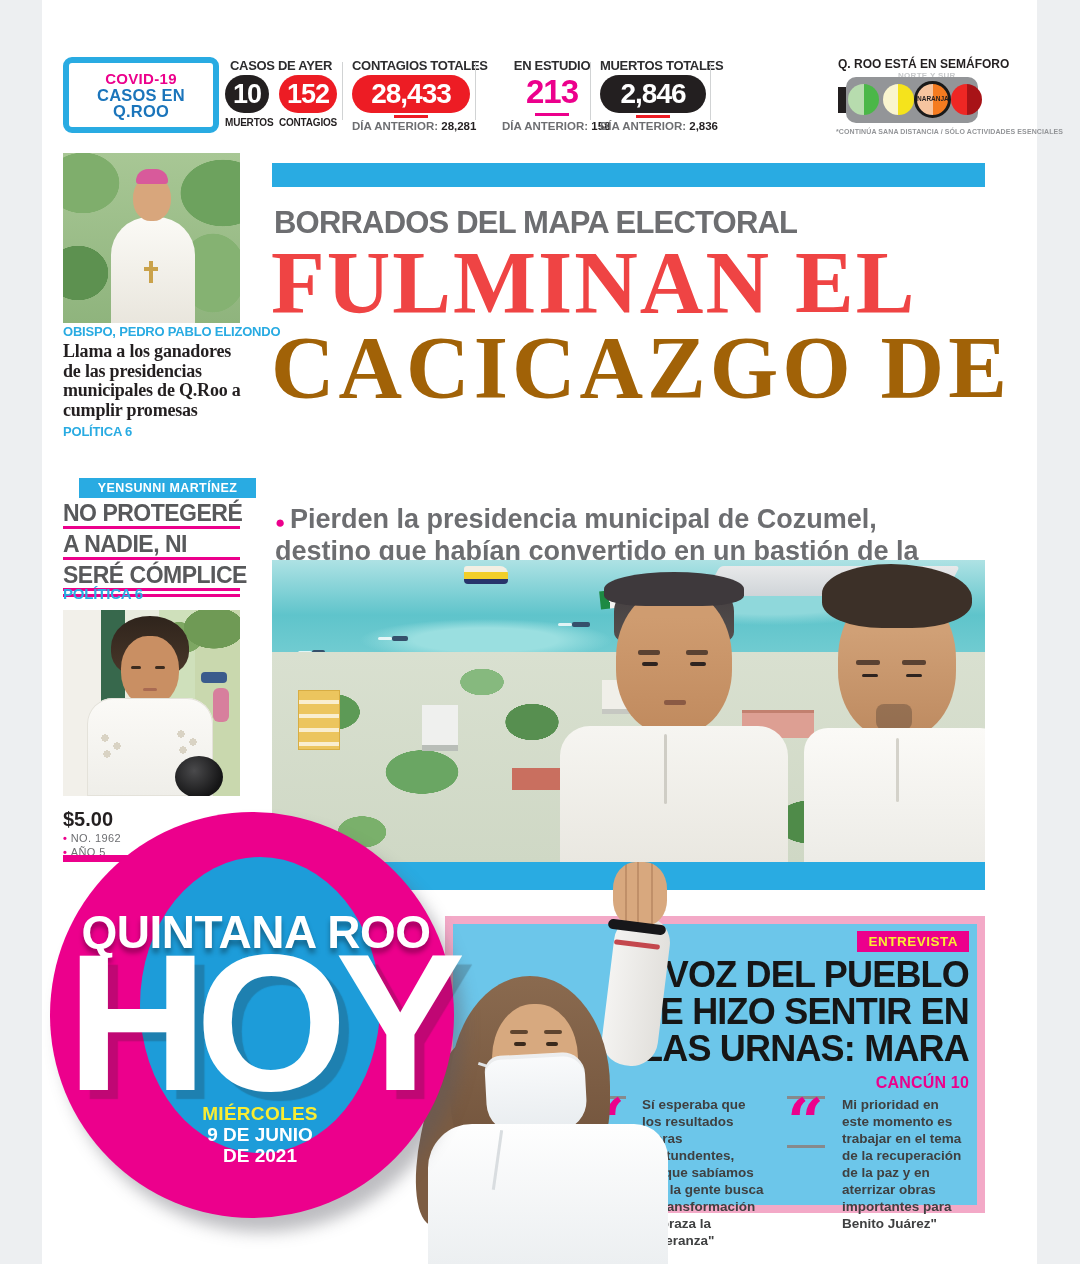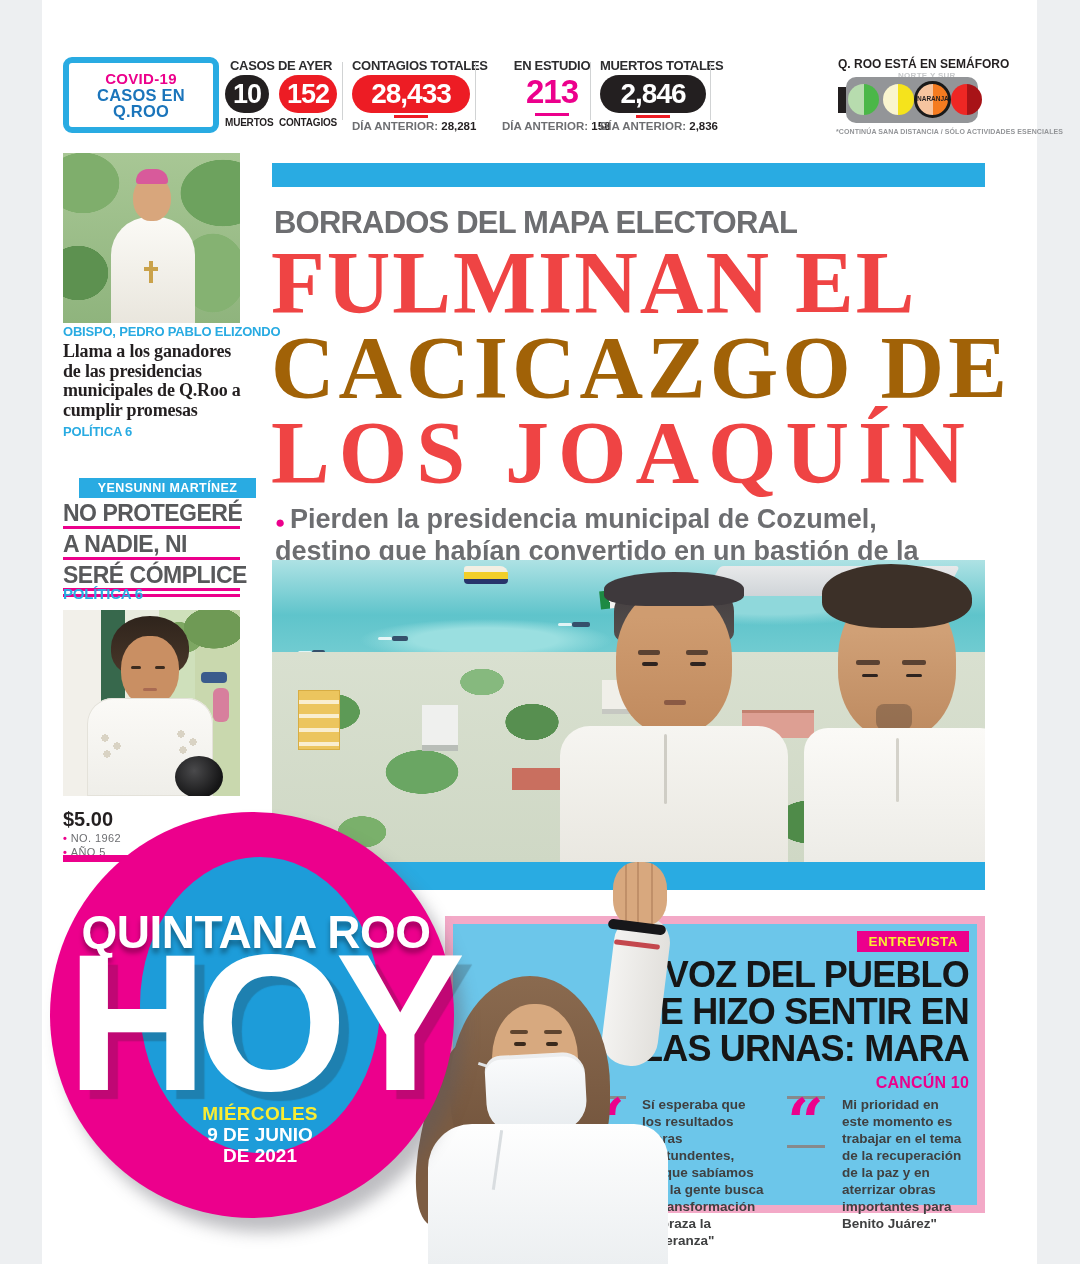--- a/index.html
+++ b/index.html
@@ -287,21 +287,20 @@
 
   <div class="abs edition-price" style="left:21px;top:808px;">$5.00</div>
   <div class="abs edition-line" style="left:21px;top:832px;">NO. 1962</div>
   <div class="abs edition-line" style="left:21px;top:846px;">AÑO 5</div>
   <div class="abs price-bar"></div>
 
   <div class="abs main-cyan"></div>
   <div class="abs main-kicker">BORRADOS DEL MAPA ELECTORAL</div>
   <div class="abs hl pink" style="top:240px;letter-spacing:2px;">FULMINAN EL</div>
   <div class="abs hl black" style="top:325px;letter-spacing:4px;">CACICAZGO DE</div>
-  <div class="abs hl pink" style="top:410px;letter-spacing:9px;">LOS JOAQUÍN</div>
   <div class="abs deck">
     <span class="bullet"></span><span>Pierden la presidencia municipal de Cozumel, destino que habían convertido en un bastión de la familia.</span>
     <span class="pagenum">9</span>
   </div>
 
   <div class="abs main-photo">
     <div class="sea"></div>
     <div class="ferry"></div>
     <div class="boat" style="left:120px;top:76px;width:16px;"></div>
     <div class="boat" style="left:40px;top:90px;width:13px;"></div>

